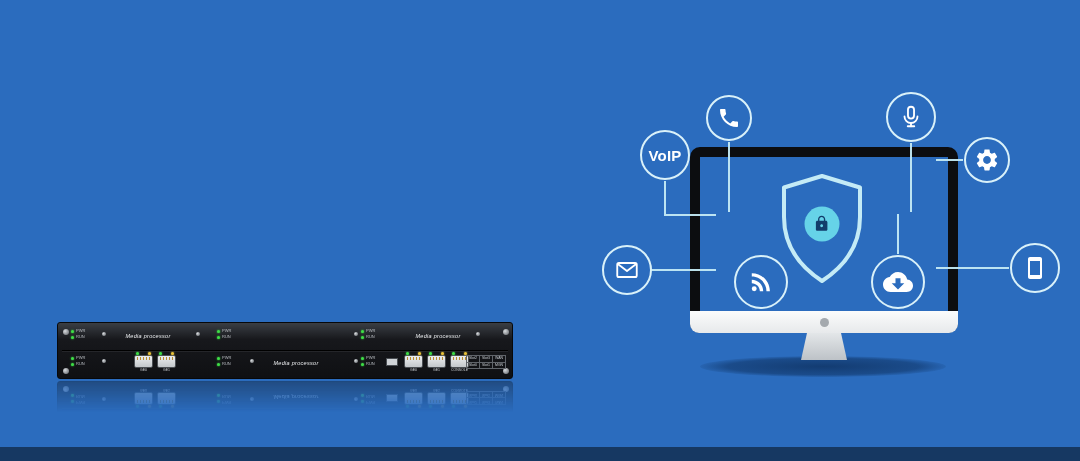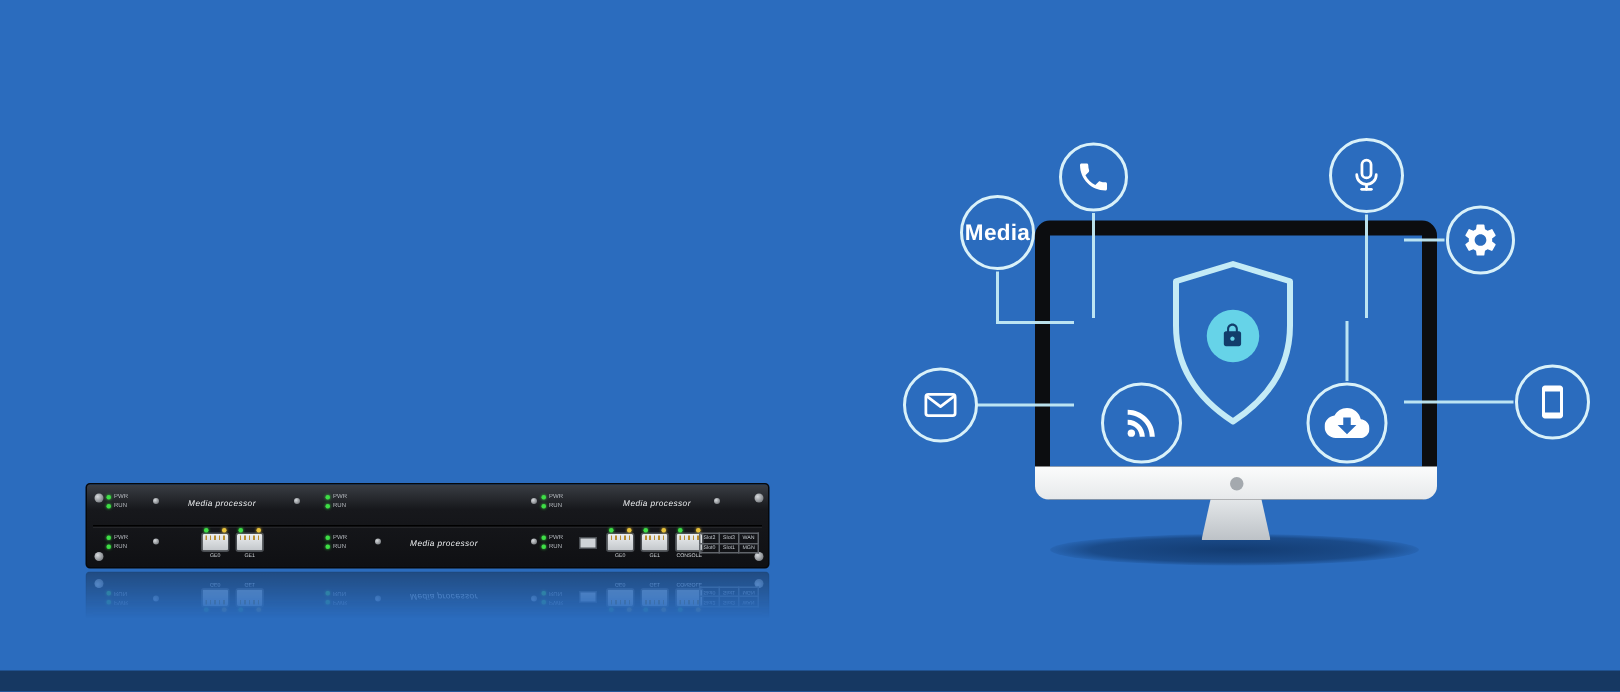--- a/index.html
+++ b/index.html
@@ -229,21 +229,21 @@
     </g>
   </svg>
 
   <div class="net-icon" style="left:706px;top:95px;width:46px;height:46px">
     <svg viewBox="0 0 24 24" width="24" height="24">
       <path fill="#fff" d="M6.62 10.79c1.44 2.83 3.76 5.14 6.59 6.59l2.2-2.2c.27-.27.67-.36 1.02-.24 1.12.37 2.33.57 3.57.57.55 0 1 .45 1 1V20c0 .55-.45 1-1 1-9.39 0-17-7.61-17-17 0-.55.45-1 1-1h3.5c.55 0 1 .45 1 1 0 1.25.2 2.45.57 3.57.11.35.03.74-.25 1.02l-2.2 2.2z"></path>
     </svg>
   </div>
 
   <div class="net-icon" style="left:640px;top:130px;width:50px;height:50px">
-    <span class="voip-text">Media</span>
+    <span class="voip-text">VoIP</span>
   </div>
 
   <div class="net-icon" style="left:886px;top:92px;width:50px;height:50px">
     <svg viewBox="0 0 24 24" width="26" height="26" fill="none" stroke="#fff" stroke-width="1.7" stroke-linecap="round">
       <rect x="9.2" y="2.5" width="5.6" height="11" rx="2.8"></rect>
       <path d="M6 11.5a6 6 0 0 0 12 0"></path>
       <path d="M12 17.5v3"></path>
       <path d="M9 20.5h6"></path>
     </svg>
   </div>

